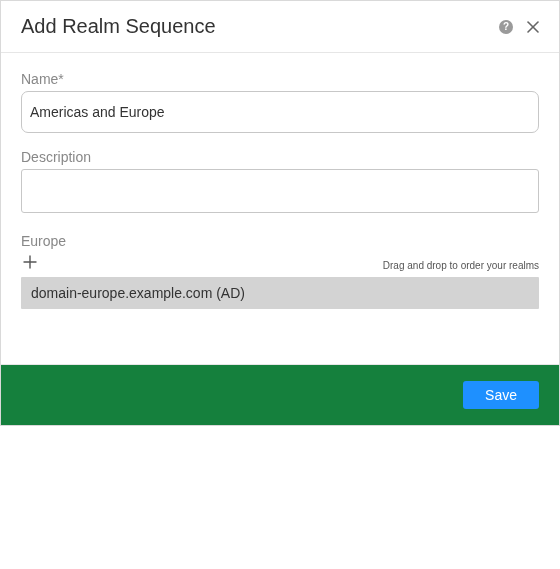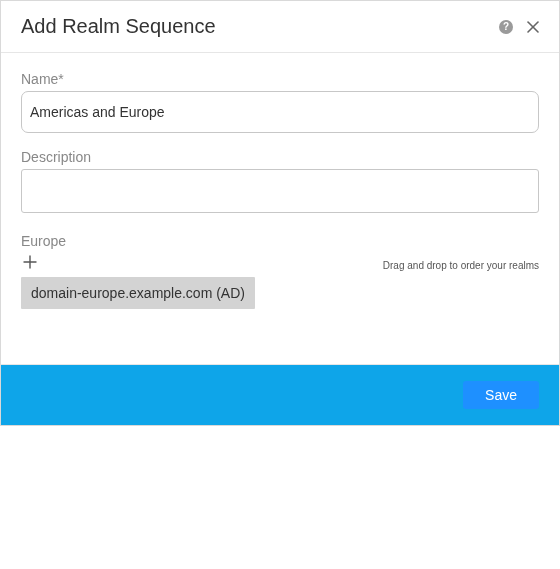--- a/index.html
+++ b/index.html
@@ -104,33 +104,33 @@
     color: #555;
   }
   .add-icon svg { display:block; }
   .hint {
     margin-left: auto;
     font-size: 10px;
     color: #555;
   }
   .realm-list {
     display: flex;
-    flex-direction: row;
+    flex-direction: column;
     gap: 8px;
   }
   .realm-row {
     background: #d3d3d3;
     padding: 8px 10px;
     font-size: 14px;
     color: #333;
     cursor: grab;
     border-radius: 1px;
   }
   .footer {
-    background: #0ea5e9;
+    background: #15803d;
     padding: 16px 20px;
     display: flex;
     justify-content: flex-end;
     border-top: 1px solid #e6e6e6;
   }
   .save-btn {
     background: #1e90ff;
     color: #fff;
     border: none;
     border-radius: 3px;

